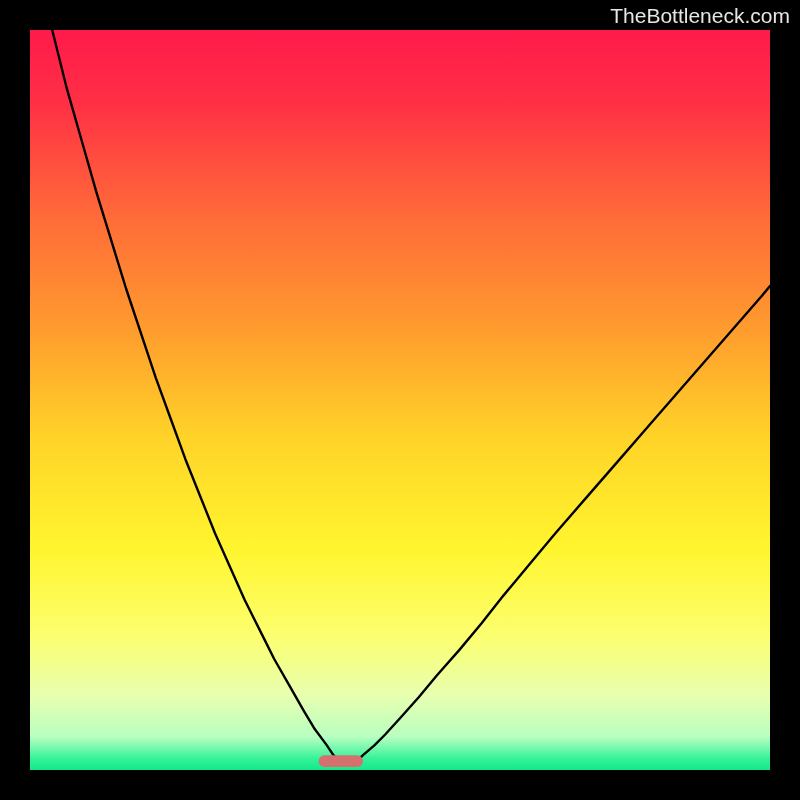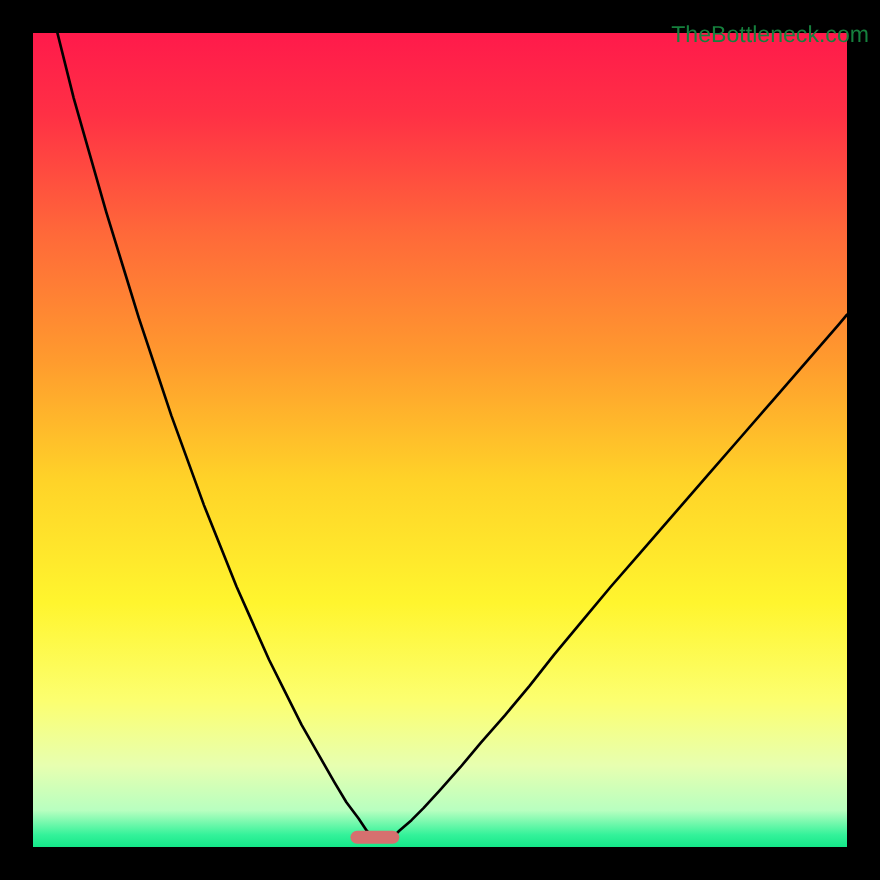--- a/index.html
+++ b/index.html
@@ -20,23 +20,23 @@
   .plot {
     position: absolute;
     left: 30px;
     top: 30px;
     width: 740px;
     height: 740px;
     overflow: hidden;
   }
   .watermark {
     position: absolute;
-    top: 20px;
+    top: 4px;
     right: 10px;
-    color: #15803d;
+    color: #e5e5e5;
     font-size: 21px;
     font-weight: 400;
     letter-spacing: 0px;
     z-index: 5;
   }
 </style>
 </head>
 <body>
 
 <div class="outer">

